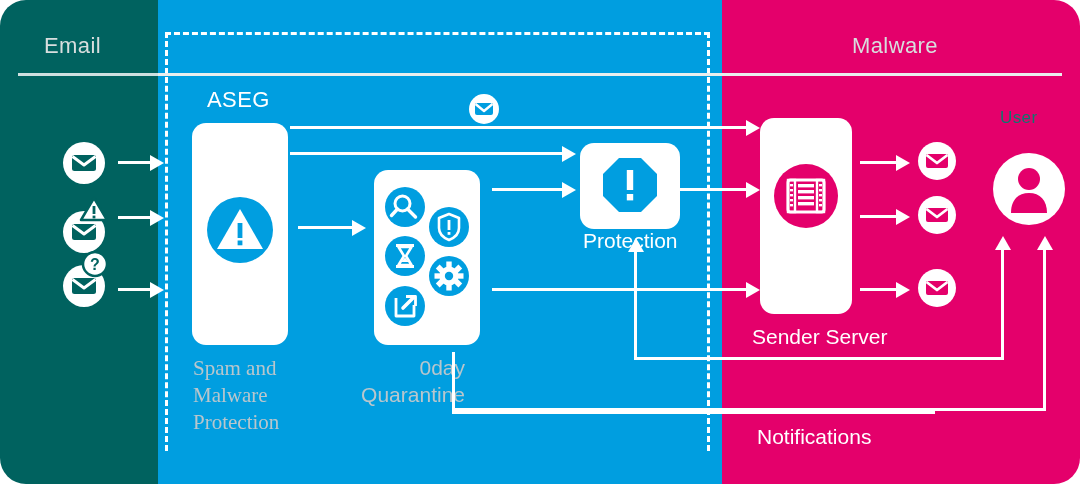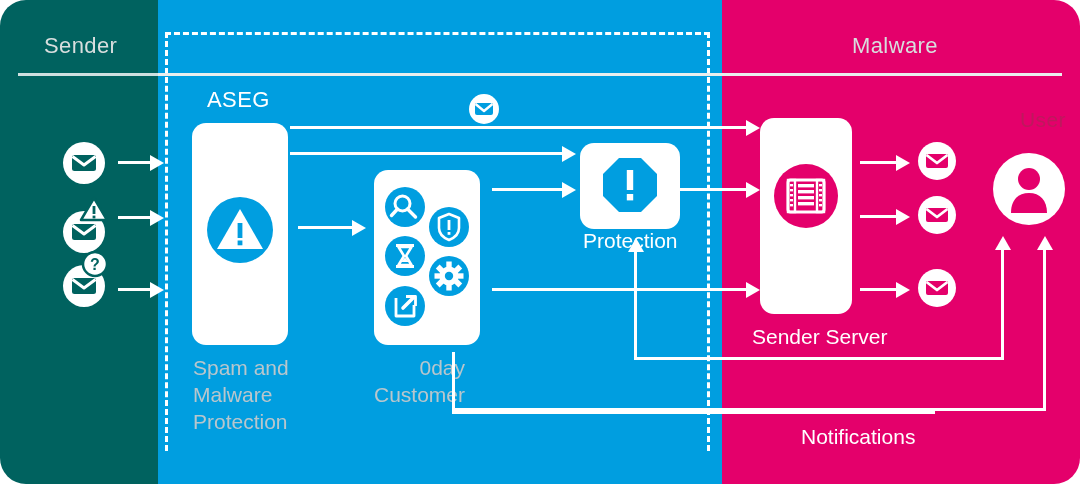--- a/index.html
+++ b/index.html
@@ -44,21 +44,21 @@
   <div class="panel" id="panel-sender"></div>
   <div class="panel" id="panel-aseg"></div>
   <div class="panel" id="panel-customer"></div>
 
   <div class="dashed-zone"></div>
 
   <div class="hrule" style="left:18px;top:73px;width:140px;background:#cfe0e0;"></div>
   <div class="hrule" style="left:158px;top:73px;width:564px;"></div>
   <div class="hrule" style="left:722px;top:73px;width:340px;"></div>
 
-  <div class="zone-title" style="left:44px;top:33px;">Sender</div>
+  <div class="zone-title" style="left:44px;top:33px;">Email</div>
   <div class="zone-title" style="left:852px;top:33px;">Malware</div>
   <div class="zone-title" style="left:207px;top:87px;color:#ffffff;">ASEG</div>
 
   <div class="ico" style="left:62px;top:141px;">
     <svg width="44" height="44" viewBox="0 0 44 44">
       <circle cx="22" cy="22" r="21" fill="#fff"></circle>
       <rect x="10" y="14" width="24" height="16" rx="2.5" fill="#00625f"></rect>
       <path d="M10.5 15.5 L22 24 L33.5 15.5" stroke="#fff" stroke-width="3" fill="none" stroke-linejoin="round"></path>
       <rect x="10" y="14" width="24" height="16" rx="2.5" fill="none" stroke="#fff" stroke-width="0"></rect>
     </svg>
@@ -93,21 +93,21 @@
 
   <div class="card" style="left:192px;top:123px;width:96px;height:222px;"></div>
   <div class="ico" style="left:206px;top:196px;">
     <svg width="68" height="68" viewBox="0 0 68 68">
       <circle cx="34" cy="34" r="33" fill="#009ee0"></circle>
       <path d="M34 13 L57 53 L11 53 Z" fill="#fff"></path>
       <rect x="31.6" y="27" width="4.8" height="15" fill="#009ee0"></rect>
       <rect x="31.6" y="44.5" width="4.8" height="4.8" fill="#009ee0"></rect>
     </svg>
   </div>
-  <div class="lbl lbl-dim" style="left:193px;top:355px;width:130px;">Spam and
+  <div class="lbl lbl-dim" style="left:193px;top:355px;width:130px;font-family:Liberation Serif, serif;">Spam and
 Malware
 Protection</div>
 
   <div class="line line-h" style="left:298px;top:226px;width:58px;"></div>
   <div class="arrowhead ah-right" style="left:352px;top:220px;"></div>
 
   <div class="card" style="left:374px;top:170px;width:106px;height:175px;"></div>
 
   <div class="ico" style="left:384px;top:186px;">
     <svg width="42" height="42" viewBox="0 0 42 42">
@@ -158,21 +158,21 @@
   <div class="ico" style="left:384px;top:285px;">
     <svg width="42" height="42" viewBox="0 0 42 42">
       <circle cx="21" cy="21" r="20" fill="#009ee0"></circle>
       <path d="M12 13 L12 31 L30 31 L30 20" fill="none" stroke="#fff" stroke-width="2.8" stroke-linejoin="round"></path>
       <path d="M30 12 L19 23" stroke="#fff" stroke-width="3.6" stroke-linecap="round"></path>
       <path d="M22 11.5 L31.5 11.5 L31.5 21" fill="none" stroke="#fff" stroke-width="2.8" stroke-linejoin="round"></path>
     </svg>
   </div>
 
   <div class="lbl lbl-dim" style="left:355px;top:355px;width:110px;text-align:right;">0day
-Customer</div>
+Quarantine</div>
 
   <div class="sandbox-bracket" style="left:452px;top:352px;width:480px;height:59px;"></div>
 
   <div class="card" style="left:580px;top:143px;width:100px;height:86px;"></div>
   <div class="ico" style="left:600px;top:155px;">
     <svg width="60" height="60" viewBox="0 0 60 60">
       <path d="M19 3 L41 3 L57 19 L57 41 L41 57 L19 57 L3 41 L3 19 Z" fill="#009ee0"></path>
       <rect x="26.8" y="15" width="6.4" height="20" fill="#fff"></rect>
       <rect x="26.8" y="39" width="6.4" height="6.4" fill="#fff"></rect>
     </svg>
@@ -204,21 +204,21 @@
 
   <div class="line line-h" style="left:634px;top:357px;width:370px;"></div>
   <div class="line line-v" style="left:634px;top:245px;height:115px;"></div>
   <div class="arrowhead ah-up" style="left:628px;top:238px;"></div>
   <div class="line line-v" style="left:1001px;top:247px;height:112px;"></div>
   <div class="arrowhead ah-up" style="left:995px;top:236px;"></div>
 
   <div class="line line-h" style="left:452px;top:408px;width:594px;"></div>
   <div class="line line-v" style="left:1043px;top:247px;height:164px;"></div>
   <div class="arrowhead ah-up" style="left:1037px;top:236px;"></div>
-  <div class="lbl lbl-wht" style="left:757px;top:424px;margin-left:44px;">Notifications</div>
+  <div class="lbl lbl-wht" style="left:757px;top:424px;">Notifications</div>
 
   <div class="card" style="left:760px;top:118px;width:92px;height:196px;"></div>
   <div class="ico" style="left:773px;top:163px;">
     <svg width="66" height="66" viewBox="0 0 66 66">
       <circle cx="33" cy="33" r="32" fill="#e4006b"></circle>
       <rect x="15" y="17" width="36" height="32" rx="2.5" fill="none" stroke="#fff" stroke-width="3"></rect>
       <rect x="15" y="17" width="7" height="32" fill="none" stroke="#fff" stroke-width="2.4"></rect>
       <rect x="44" y="17" width="7" height="32" fill="none" stroke="#fff" stroke-width="2.4"></rect>
       <g fill="#fff">
         <rect x="25" y="21" width="16" height="3.4"></rect>
@@ -264,21 +264,21 @@
     </svg>
   </div>
   <div class="ico" style="left:917px;top:268px;">
     <svg width="40" height="40" viewBox="0 0 40 40">
       <circle cx="20" cy="20" r="19" fill="#fff"></circle>
       <rect x="9" y="13" width="22" height="14" rx="2" fill="#e4006b"></rect>
       <path d="M9.5 14 L20 22 L30.5 14" stroke="#fff" stroke-width="2.8" fill="none" stroke-linejoin="round"></path>
     </svg>
   </div>
 
-  <div class="zone-title" style="left:1000px;top:108px;color:#be185d;font-size:21px;margin-left:20px;">User</div>
+  <div class="zone-title" style="left:1000px;top:108px;color:#0f766e;font-size:17px;">User</div>
   <div class="ico" style="left:992px;top:152px;">
     <svg width="74" height="74" viewBox="0 0 74 74">
       <circle cx="37" cy="37" r="36" fill="#fff"></circle>
       <circle cx="37" cy="27" r="11" fill="#e4006b"></circle>
       <path d="M19 61 C19 48 26 41 37 41 C48 41 55 48 55 61 Z" fill="#e4006b"></path>
     </svg>
   </div>
 
 </div>
 

